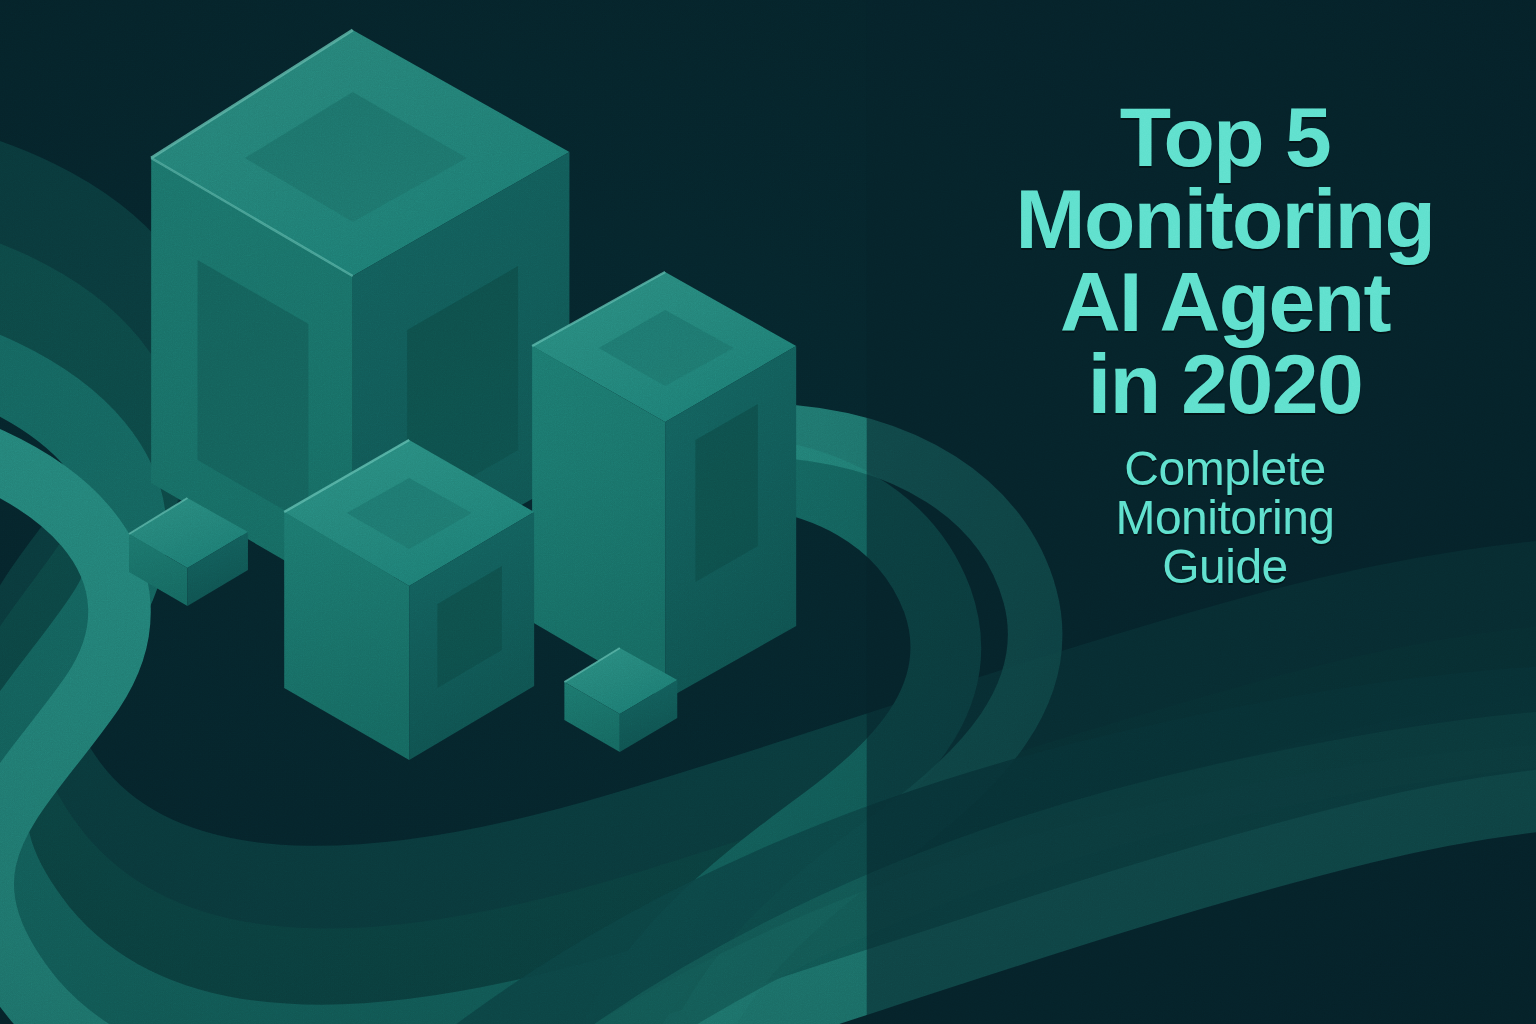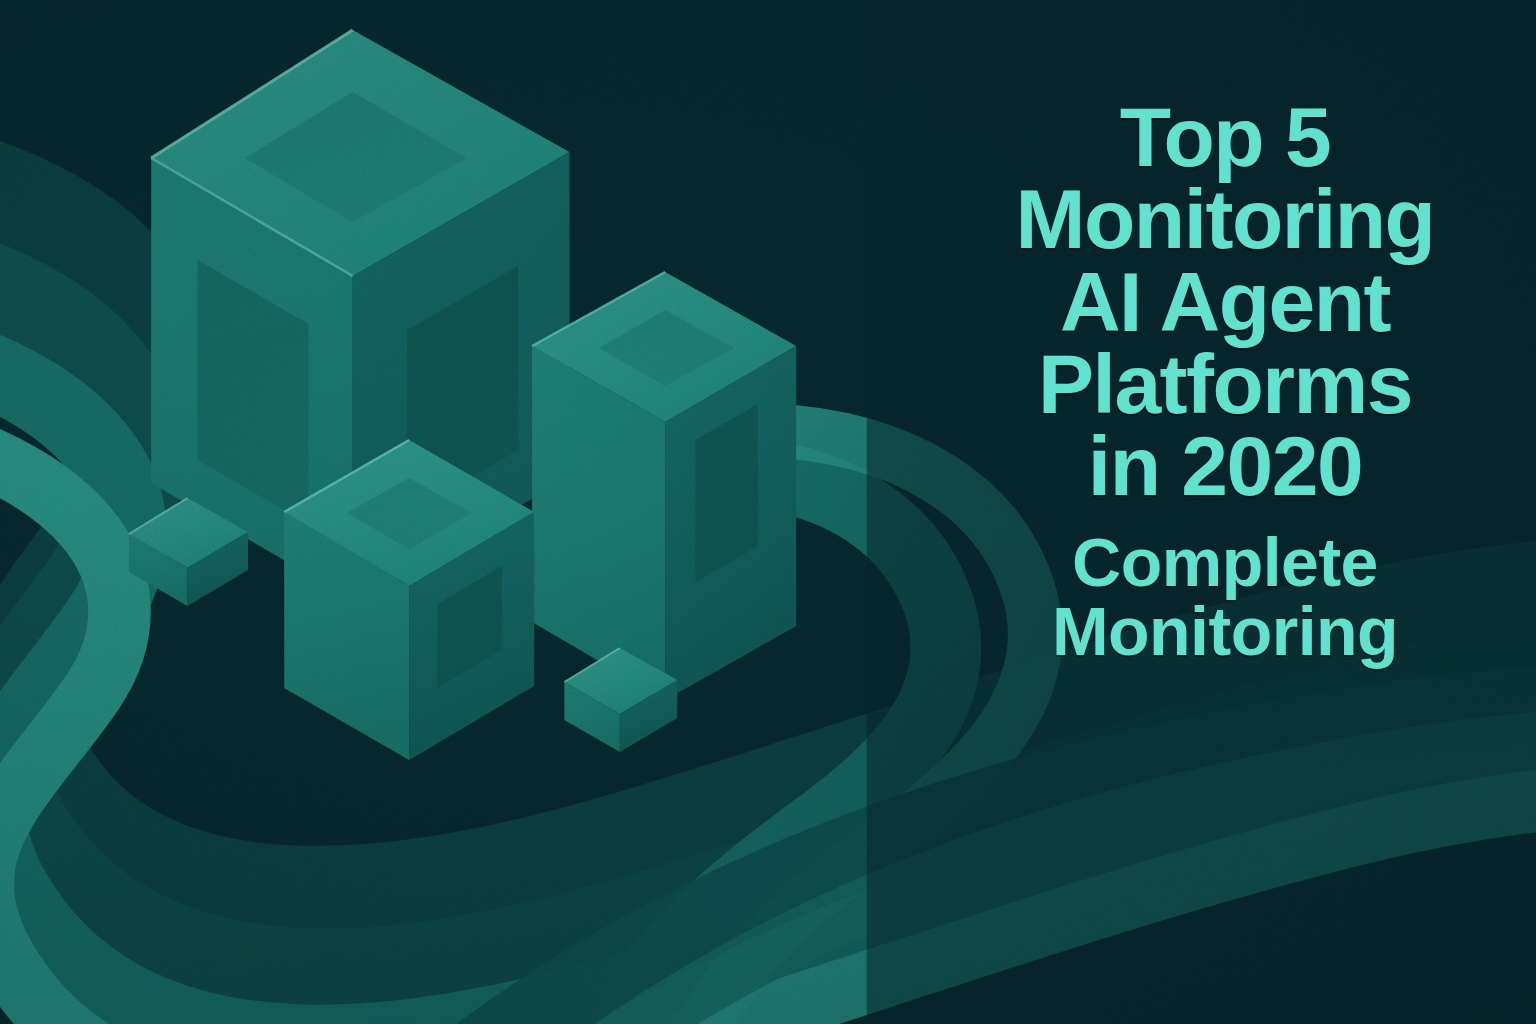--- a/index.html
+++ b/index.html
@@ -37,22 +37,22 @@
     font-weight:bold;
     font-size:84px;
     line-height:0.98;
     letter-spacing:-1.5px;
     text-shadow:0 2px 0 rgba(0,0,0,.45);
   }
   .headline .hl{display:block;}
   .subhead{
     margin:20px 0 0 0;
     color:#5ee0cd;
-    font-weight:bold;
-    font-size:68px;
+    font-weight:normal;
+    font-size:48px;
     line-height:1.02;
     letter-spacing:-0.5px;
     text-shadow:0 2px 0 rgba(0,0,0,.4);
   }
   .subhead .sl{display:block;}
   
   #grain{
     position:absolute;
     inset:0;
     pointer-events:none;
@@ -190,26 +190,26 @@
       <rect x="0" y="0" width="1536" height="1024" fill="url(#vig)" opacity="0.35"></rect>
       <rect x="860" y="0" width="676" height="1024" fill="#05232a" opacity="0.55"></rect>
     </g>
   </svg>
 
   <div id="copy">
     <h1 class="headline">
       <span class="hl">Top 5</span>
       <span class="hl">Monitoring</span>
       <span class="hl">AI Agent</span>
-      <span class="hl">Platforms</span>
       <span class="hl">in 2020</span>
     </h1>
     <p class="subhead">
       <span class="sl">Complete</span>
       <span class="sl">Monitoring</span>
+      <span class="sl">Guide</span>
     </p>
   </div>
 
   <svg id="grain" viewBox="0 0 1536 1024" preserveAspectRatio="none">
     <defs>
       <filter id="noiseFilter">
         <feTurbulence type="fractalNoise" baseFrequency="0.9" numOctaves="3" stitchTiles="stitch"></feTurbulence>
         <feColorMatrix type="saturate" values="0"></feColorMatrix>
       </filter>
     </defs>

